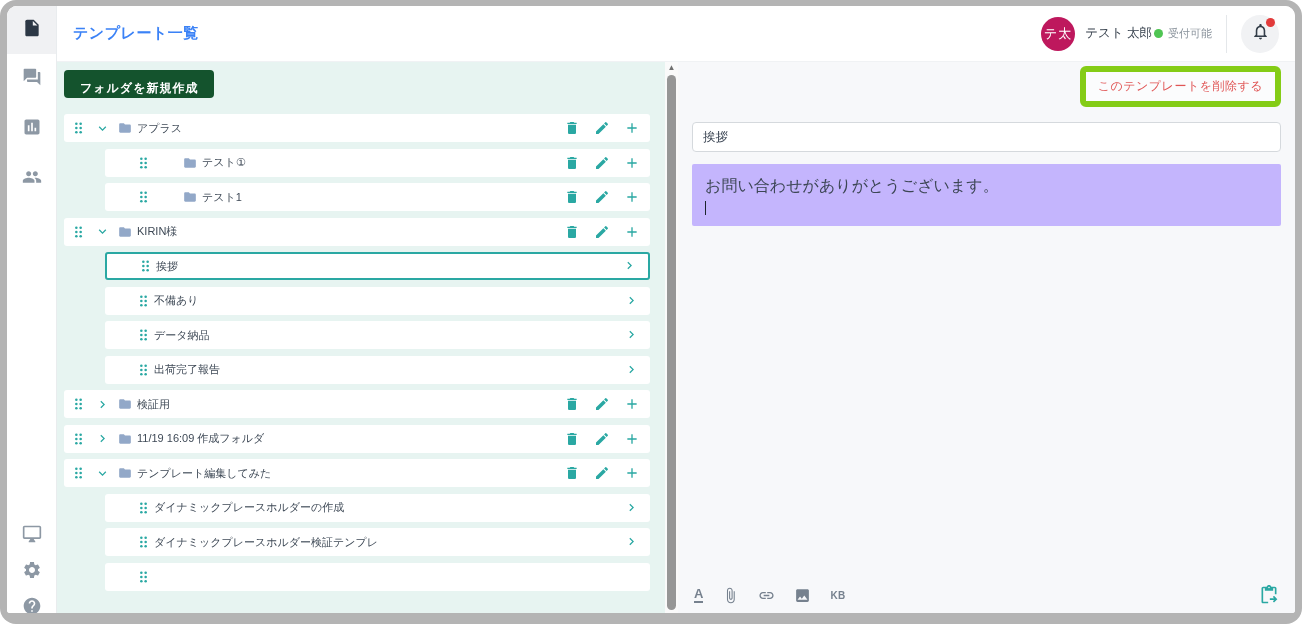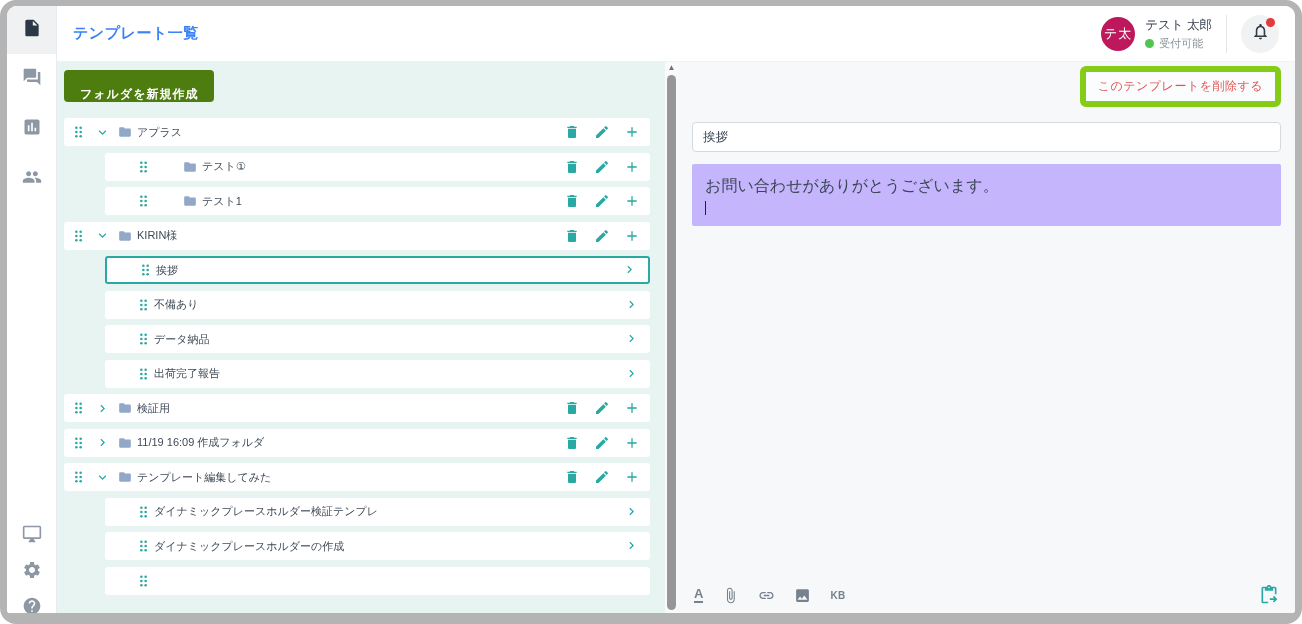--- a/index.html
+++ b/index.html
@@ -20,35 +20,35 @@
   .rail-item.active svg { fill:#2c3845; }
   .rail-bottom { margin-top:auto; display:flex; flex-direction:column; align-items:center; gap:12px; margin-bottom:-7px; }
   .rail-bottom .rail-item { height:auto; }
 
   
   .header { grid-row:1; grid-column:2; display:flex; align-items:center; padding:0 16px; background:#fff; border-bottom:1px solid #f0f2f4; }
   .page-title { font-size:15px; font-weight:bold; color:#3b82f6; letter-spacing:.5px; }
   .header-right { margin-left:auto; display:flex; align-items:center; }
   .avatar { width:34px; height:34px; border-radius:50%; background:#be185d; color:#fff;
             font-size:13px; display:flex; align-items:center; justify-content:center; letter-spacing:1px; }
-  .user-block { margin-left:10px; display:flex; flex-direction:column; gap:2px; }
+  .user-block { margin-left:10px; display:flex; flex-direction:row; gap:2px; }
   .user-name { font-size:12.5px; color:#39434f; }
   .user-status { display:flex; align-items:center; gap:5px; font-size:11px; color:#8b949d; }
   .status-dot { width:9px; height:9px; border-radius:50%; background:#4fc553; }
   .v-divider { width:1px; height:38px; background:#e4e7ea; margin:0 14px; }
   .bell-wrap { position:relative; width:38px; height:38px; border-radius:50%; background:#f1f2f4;
                display:flex; align-items:center; justify-content:center; cursor:pointer; }
   .bell-wrap svg { width:19px; height:19px; fill:#333d48; }
   .bell-dot { position:absolute; top:3px; right:4px; width:9px; height:9px; border-radius:50%; background:#e23b3b; }
 
   
   .content { grid-row:2; grid-column:2; display:flex; min-height:0; }
 
   .left-panel { width:608px; background:#e7f4f1; padding:8px 15px 0 7px; overflow:hidden; }
-  .new-folder-btn { height:28px; padding:16px 16px; background:#4d7c0f; border:none; border-radius:4px;
+  .new-folder-btn { height:28px; padding:10px 16px; background:#14532d; border:none; border-radius:4px;
                     color:#fff; font-size:12px; font-weight:bold; letter-spacing:1px; cursor:pointer; }
   .tree { margin-top:16px; }
   .row { height:28px; background:#fff; border-radius:3px; margin-bottom:6.5px;
          display:flex; align-items:center; padding:0 10px 0 8px; cursor:pointer; }
   .row.lvl1 { margin-left:41px;padding-left:32px; }
   .row.selected { border:2px solid #2aa8a3; }
   .row .handle { width:13px; height:14px; color:#2aa8a3; flex:0 0 auto; cursor:grab; }
   .row .handle svg { width:13px; height:14px; }
   .row .chev { width:15px; height:15px; color:#2aa8a3; margin-left:10px; flex:0 0 auto; }
   .row .chev svg { width:15px; height:15px; fill:currentColor; }
@@ -450,39 +450,39 @@
               <span class="handle"><svg viewBox="0 0 24 26">
                   <g fill="currentColor">
                     <circle cx="8" cy="5" r="2.4"></circle>
                     <circle cx="16" cy="5" r="2.4"></circle>
                     <circle cx="8" cy="13" r="2.4"></circle>
                     <circle cx="16" cy="13" r="2.4"></circle>
                     <circle cx="8" cy="21" r="2.4"></circle>
                     <circle cx="16" cy="21" r="2.4"></circle>
                   </g>
                 </svg></span>
-              <span class="lbl">ダイナミックプレースホルダー検証テンプレ</span>
+              <span class="lbl">ダイナミックプレースホルダーの作成</span>
               <span class="actions">
                 <span class="act open"><svg viewBox="0 0 24 24">
                     <path fill="currentColor" d="M8.59 16.59 13.17 12 8.59 7.41 10 6l6 6-6 6z"></path>
                   </svg></span>
               </span>
             </div>
             <div class="row template lvl1">
               <span class="handle"><svg viewBox="0 0 24 26">
                   <g fill="currentColor">
                     <circle cx="8" cy="5" r="2.4"></circle>
                     <circle cx="16" cy="5" r="2.4"></circle>
                     <circle cx="8" cy="13" r="2.4"></circle>
                     <circle cx="16" cy="13" r="2.4"></circle>
                     <circle cx="8" cy="21" r="2.4"></circle>
                     <circle cx="16" cy="21" r="2.4"></circle>
                   </g>
                 </svg></span>
-              <span class="lbl">ダイナミックプレースホルダーの作成</span>
+              <span class="lbl">ダイナミックプレースホルダー検証テンプレ</span>
               <span class="actions">
                 <span class="act open"><svg viewBox="0 0 24 24">
                     <path fill="currentColor" d="M8.59 16.59 13.17 12 8.59 7.41 10 6l6 6-6 6z"></path>
                   </svg></span>
               </span>
             </div>
             <div class="row template lvl1">
               <span class="handle"><svg viewBox="0 0 24 26">
                   <g fill="currentColor">
                     <circle cx="8" cy="5" r="2.4"></circle>

